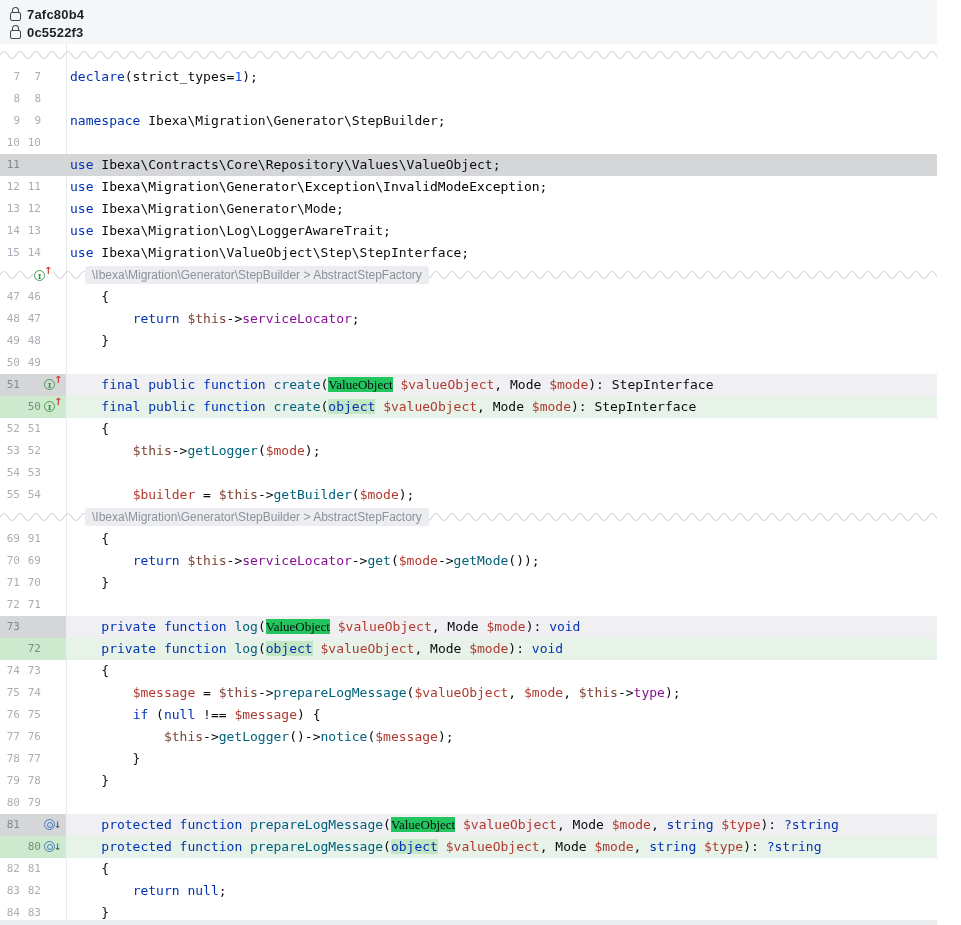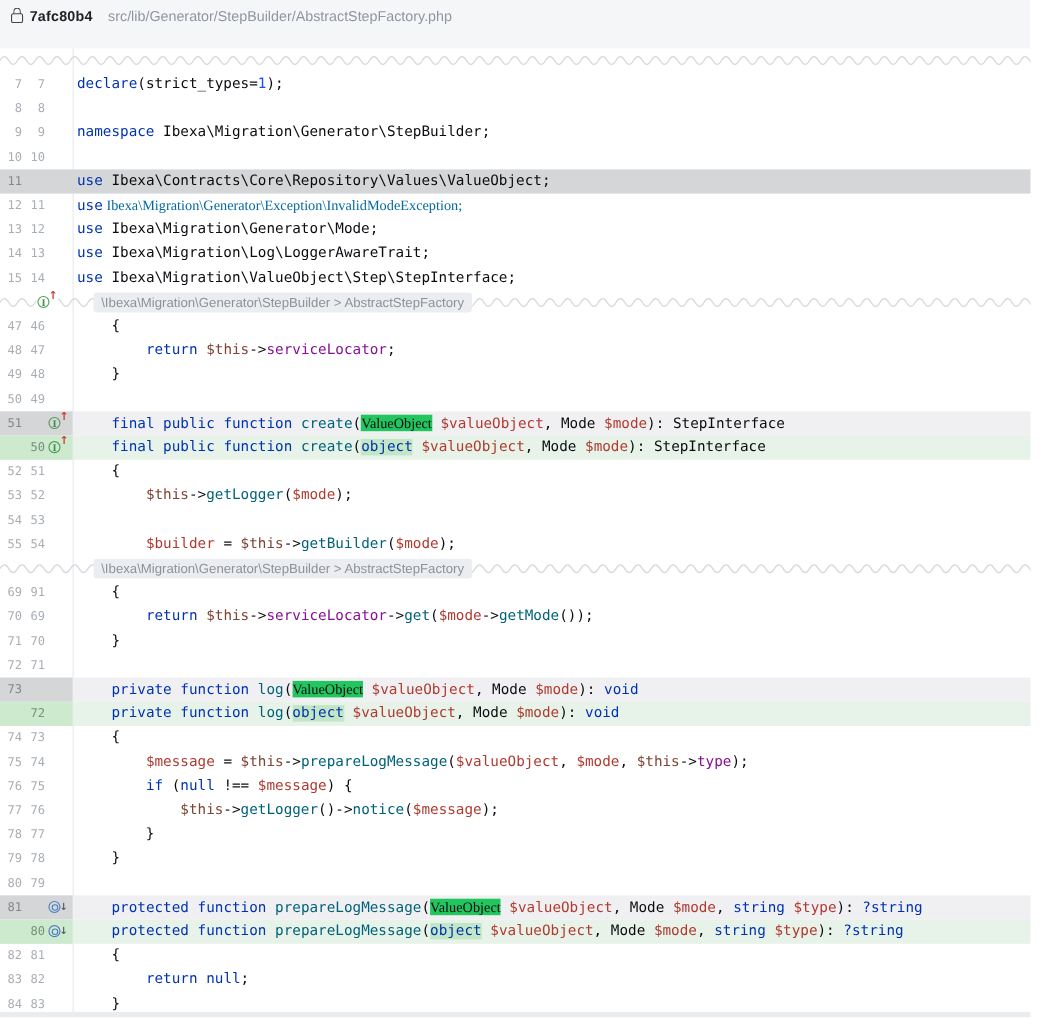--- a/index.html
+++ b/index.html
@@ -61,21 +61,24 @@
 <body>
 
 <div class="stage">
   <div class="frag frag1"></div>
   <div class="frag frag2"></div>
 
   <div class="hdr">
     <div class="hdr-row first">
       <span class="lock"></span>
       <span class="hash">7afc80b4</span>
-      <span class="fpath">src/lib/Generator/StepBuilder/AbstractStepFactory.php</span>
+    </div>
+    <div class="hdr-row">
+      <span class="lock"></span>
+      <span class="hash">0c5522f3</span>
     </div>
   </div>
 
   <div class="diff" id="diff">
     <div class="gutline"></div>
   <div class="row sep">
         <svg width="961" height="22">
           <path d="M0 11 q4 -7 8 0 q4 7 8 0 q4 -7 8 0 q4 7 8 0 q4 -7 8 0 q4 7 8 0 q4 -7 8 0 q4 7 8 0 q4 -7 8 0 q4 7 8 0 q4 -7 8 0 q4 7 8 0 q4 -7 8 0 q4 7 8 0 q4 -7 8 0 q4 7 8 0 q4 -7 8 0 q4 7 8 0 q4 -7 8 0 q4 7 8 0 q4 -7 8 0 q4 7 8 0 q4 -7 8 0 q4 7 8 0 q4 -7 8 0 q4 7 8 0 q4 -7 8 0 q4 7 8 0 q4 -7 8 0 q4 7 8 0 q4 -7 8 0 q4 7 8 0 q4 -7 8 0 q4 7 8 0 q4 -7 8 0 q4 7 8 0 q4 -7 8 0 q4 7 8 0 q4 -7 8 0 q4 7 8 0 q4 -7 8 0 q4 7 8 0 q4 -7 8 0 q4 7 8 0 q4 -7 8 0 q4 7 8 0 q4 -7 8 0 q4 7 8 0 q4 -7 8 0 q4 7 8 0 q4 -7 8 0 q4 7 8 0 q4 -7 8 0 q4 7 8 0 q4 -7 8 0 q4 7 8 0 q4 -7 8 0 q4 7 8 0 q4 -7 8 0 q4 7 8 0 q4 -7 8 0 q4 7 8 0 q4 -7 8 0 q4 7 8 0 q4 -7 8 0 q4 7 8 0 q4 -7 8 0 q4 7 8 0 q4 -7 8 0 q4 7 8 0 q4 -7 8 0 q4 7 8 0 q4 -7 8 0 q4 7 8 0 q4 -7 8 0 q4 7 8 0 q4 -7 8 0 q4 7 8 0 q4 -7 8 0 q4 7 8 0 q4 -7 8 0 q4 7 8 0 q4 -7 8 0 q4 7 8 0 q4 -7 8 0 q4 7 8 0 q4 -7 8 0 q4 7 8 0 q4 -7 8 0 q4 7 8 0 q4 -7 8 0 q4 7 8 0 q4 -7 8 0 q4 7 8 0 q4 -7 8 0 q4 7 8 0 q4 -7 8 0 q4 7 8 0 q4 -7 8 0 q4 7 8 0 q4 -7 8 0 q4 7 8 0 q4 -7 8 0 q4 7 8 0 q4 -7 8 0 q4 7 8 0 q4 -7 8 0 q4 7 8 0 q4 -7 8 0 q4 7 8 0 q4 -7 8 0 q4 7 8 0 q4 -7 8 0 q4 7 8 0 q4 -7 8 0 q4 7 8 0 q4 -7 8 0 q4 7 8 0 q4 -7 8 0 q4 7 8 0 q4 -7 8 0 q4 7 8 0" fill="none" stroke="#d6d9de" stroke-width="1.2"></path>
         </svg>
       </div>
@@ -118,21 +121,21 @@
           <span class="ic"></span>
         </span>
         <span class="code"><span style="color: rgb(0, 51, 179);">use</span><span style="color: rgb(10, 12, 16);"> Ibexa\Contracts\Core\Repository\Values\ValueObject;</span></span>
       </div>
       <div class="row ">
         <span class="g">
           <span class="n1">12</span>
           <span class="n2">11</span>
           <span class="ic"></span>
         </span>
-        <span class="code"><span style="color: rgb(0, 51, 179);">use</span><span style="color: #0369a1; font-family: Liberation Serif, serif;"> Ibexa\Migration\Generator\Exception\InvalidModeException;</span></span>
+        <span class="code"><span style="color: rgb(0, 51, 179);">use</span><span style="color: #000000;"> Ibexa\Migration\Generator\Exception\InvalidModeException;</span></span>
       </div>
       <div class="row ">
         <span class="g">
           <span class="n1">13</span>
           <span class="n2">12</span>
           <span class="ic"></span>
         </span>
         <span class="code"><span style="color: rgb(0, 51, 179);">use</span><span style="color: rgb(10, 12, 16);"> Ibexa\Migration\Generator\Mode;</span></span>
       </div>
       <div class="row ">

